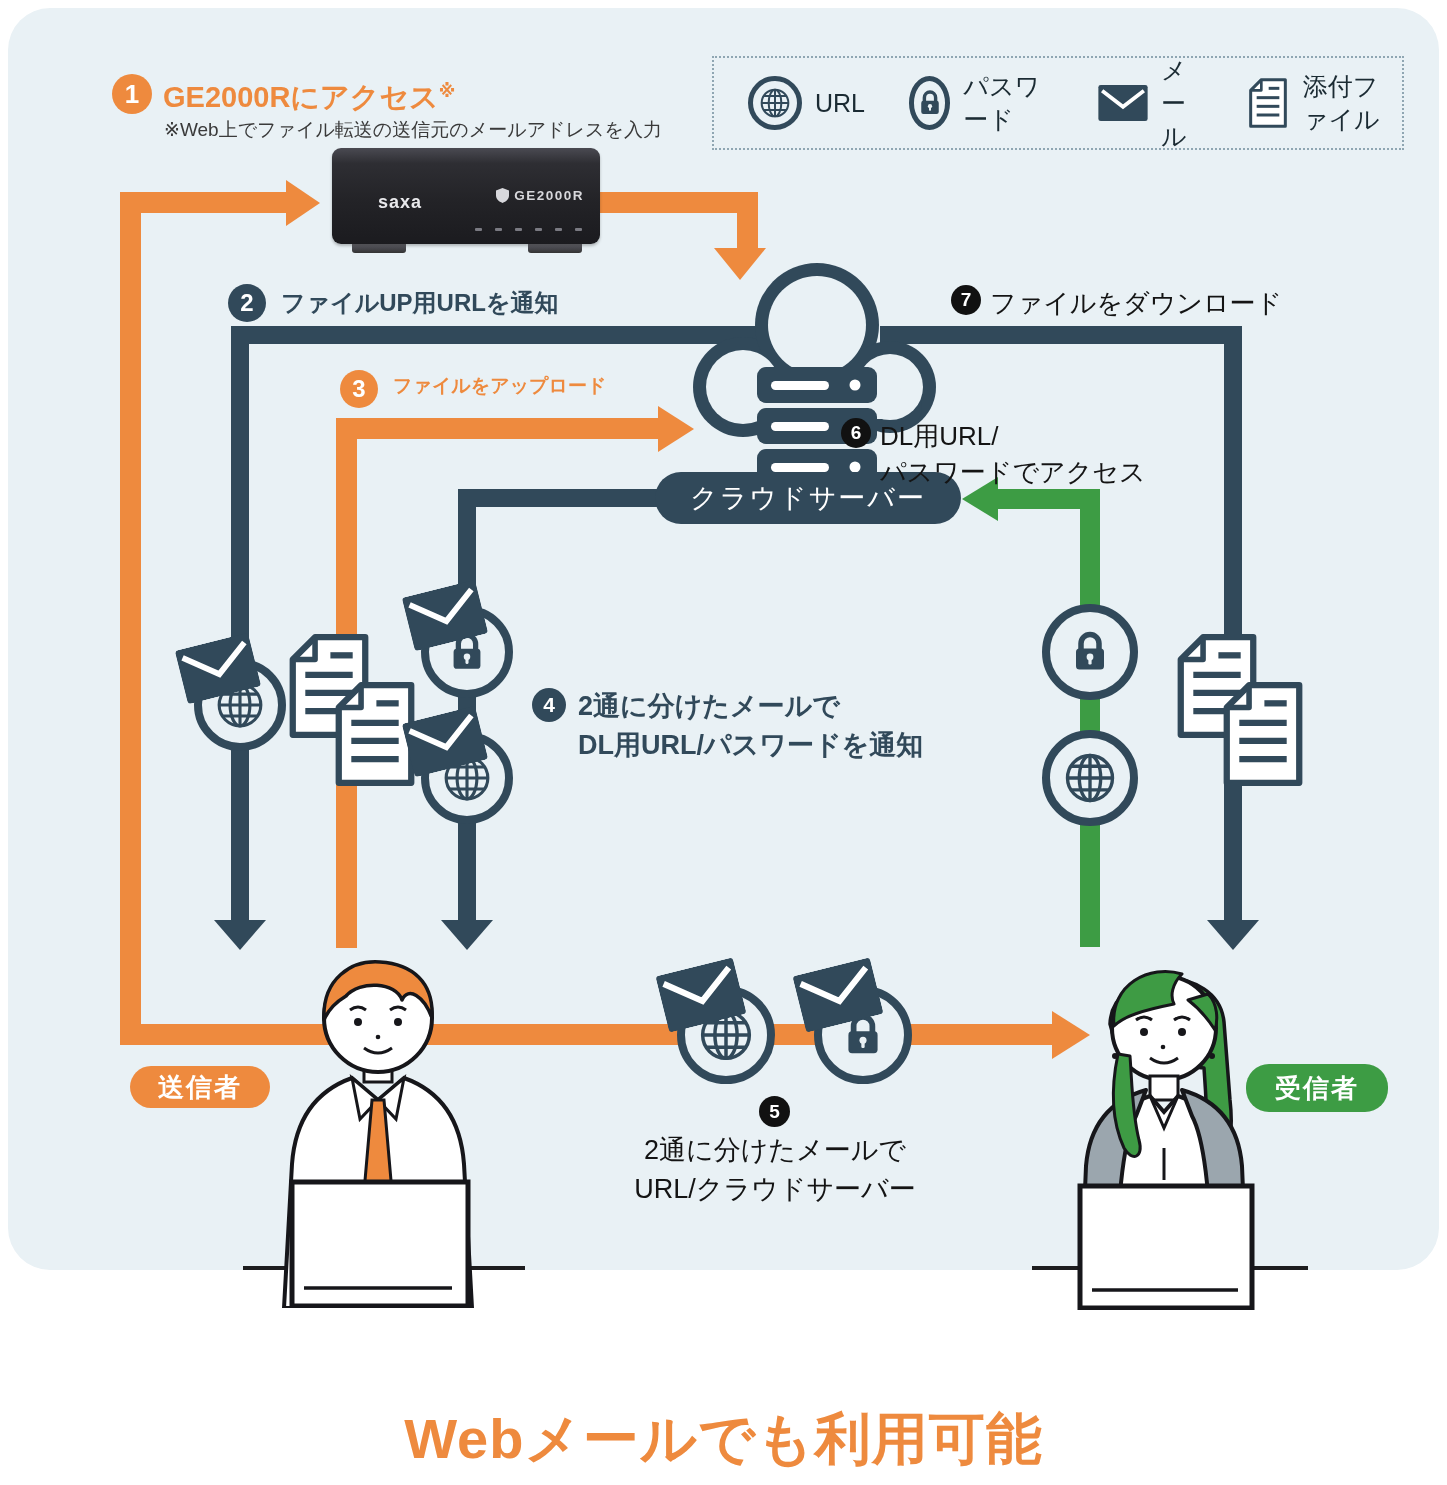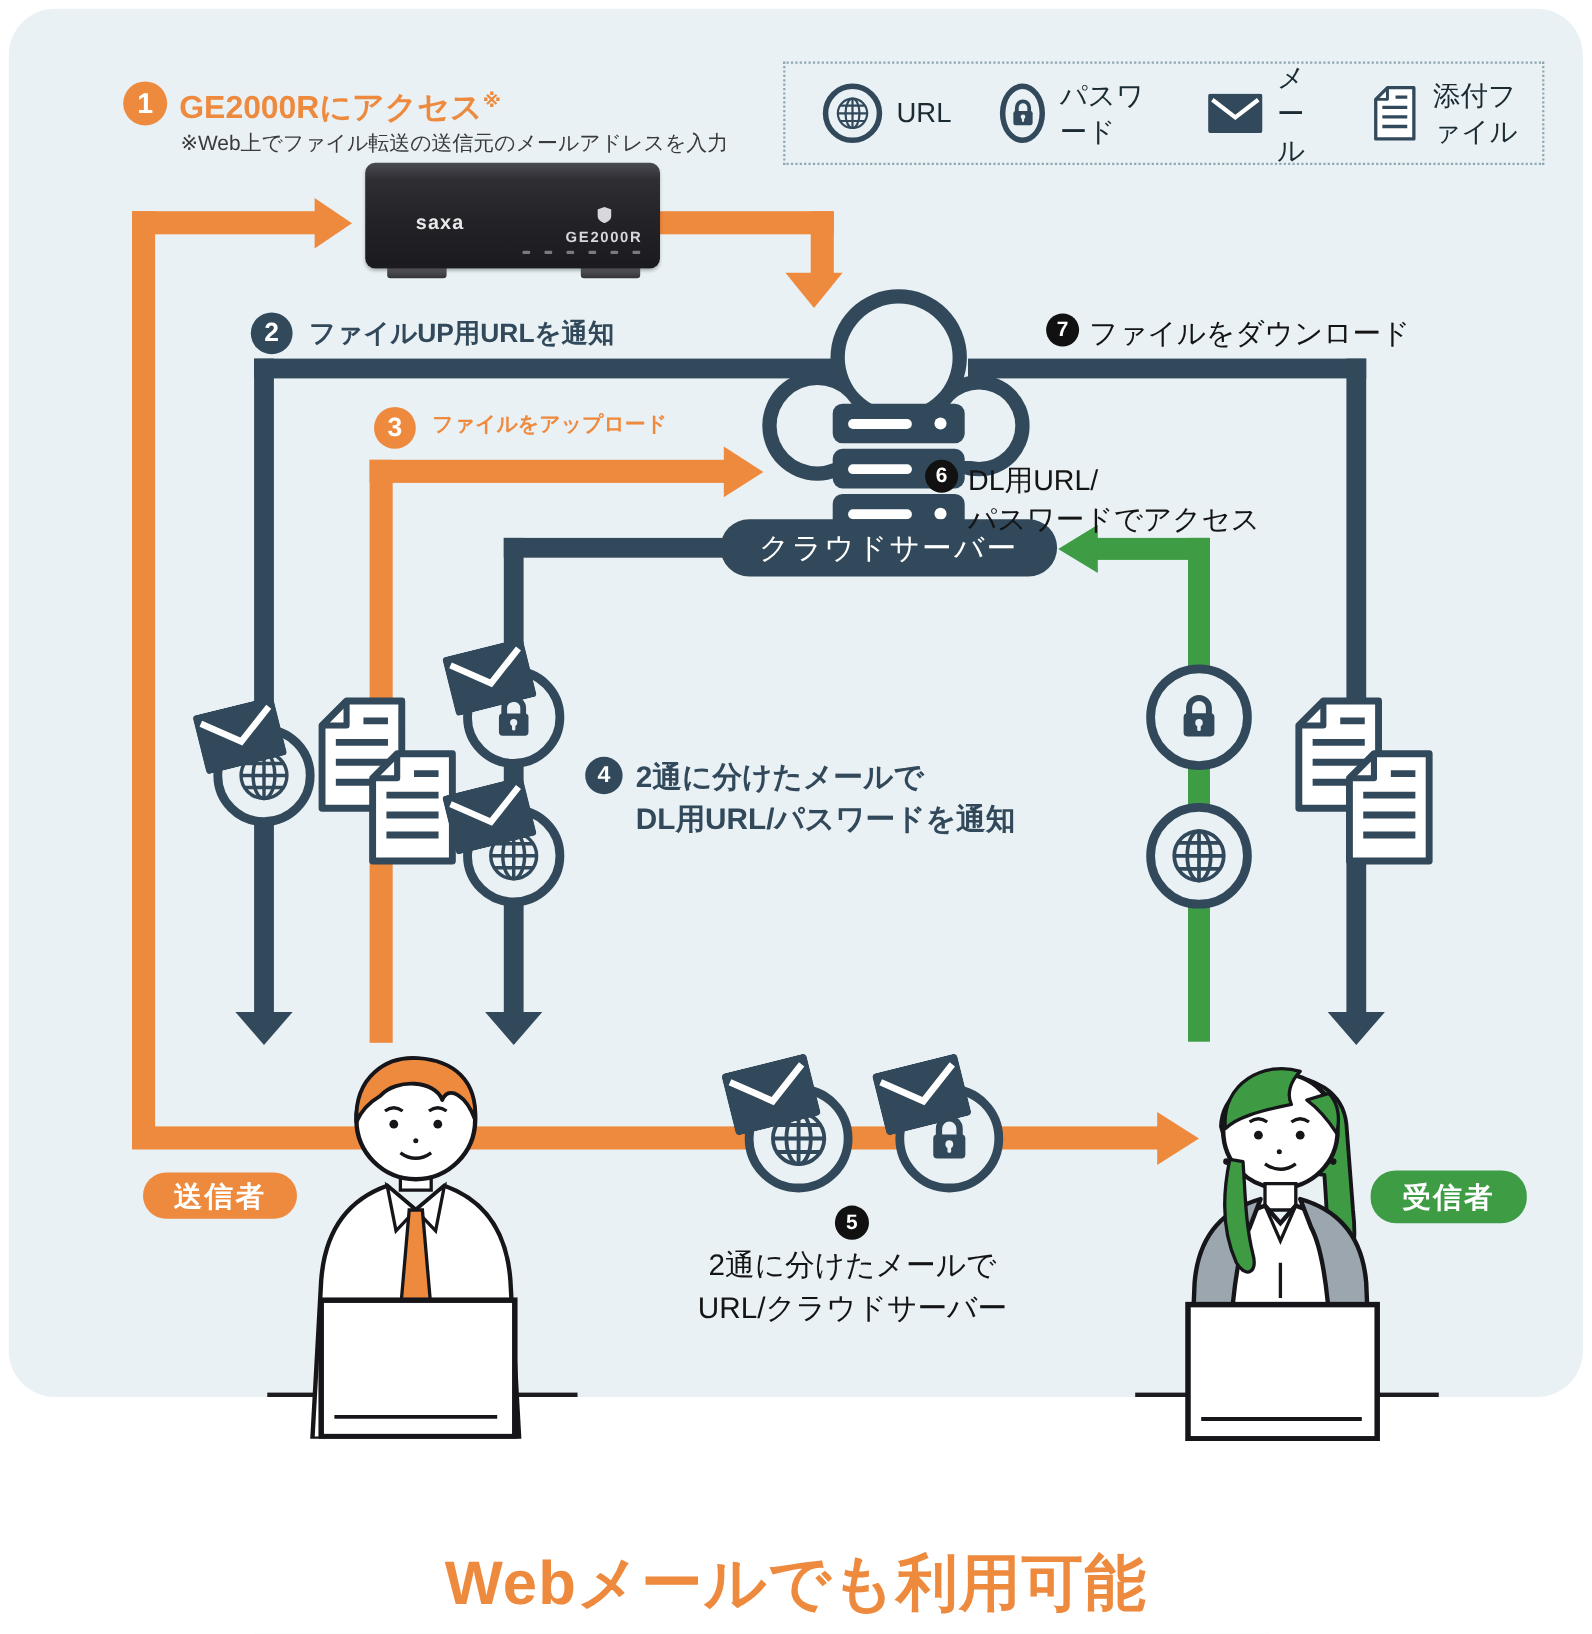--- a/index.html
+++ b/index.html
@@ -39,21 +39,21 @@
         color:#fff;font-size:27px;letter-spacing:2px;display:flex;align-items:center;justify-content:center;z-index:4;}
   
   .badge{position:absolute;border-radius:23px;color:#fff;display:flex;align-items:center;justify-content:center;
          font-size:26px;font-weight:700;z-index:6;letter-spacing:2px;}
   
   .device{position:absolute;left:332px;top:148px;width:268px;height:96px;z-index:3;
           background:linear-gradient(180deg,#4A4A52 0%,#2E2E33 16%,#232327 55%,#1B1B1F 100%);
           border-radius:9px;box-shadow:0 2px 3px rgba(0,0,0,.25);}
   .device .brand{position:absolute;left:24px;top:44px;color:#E9E9EC;font-size:18px;font-weight:700;letter-spacing:1px;margin-left:22px;}
   .device .model{position:absolute;right:16px;top:40px;color:#D8D8DC;font-size:13.5px;font-weight:700;
-                 letter-spacing:1.5px;display:flex;align-items:center;gap:5px;flex-direction:column;}
+                 letter-spacing:1.5px;display:flex;align-items:center;gap:5px;}
   .device .leds{position:absolute;right:18px;bottom:13px;display:flex;gap:13px;}
   .device .leds i{display:block;width:7px;height:3px;background:#7A7A82;border-radius:1px;}
   .foot{position:absolute;width:54px;height:13px;border-radius:3px;z-index:2;
         background:linear-gradient(180deg,#8A8A90,#4A4A50 60%,#333);}
   
   .table-line{position:absolute;height:4px;background:#1D1D1F;z-index:2;}
   .person{position:absolute;z-index:3;}
   
   .headline{position:absolute;left:0;width:1447px;text-align:center;z-index:2;}
   .headline span{display:inline-block;color:#EE8A3E;font-weight:800;font-size:56px;letter-spacing:1px;

